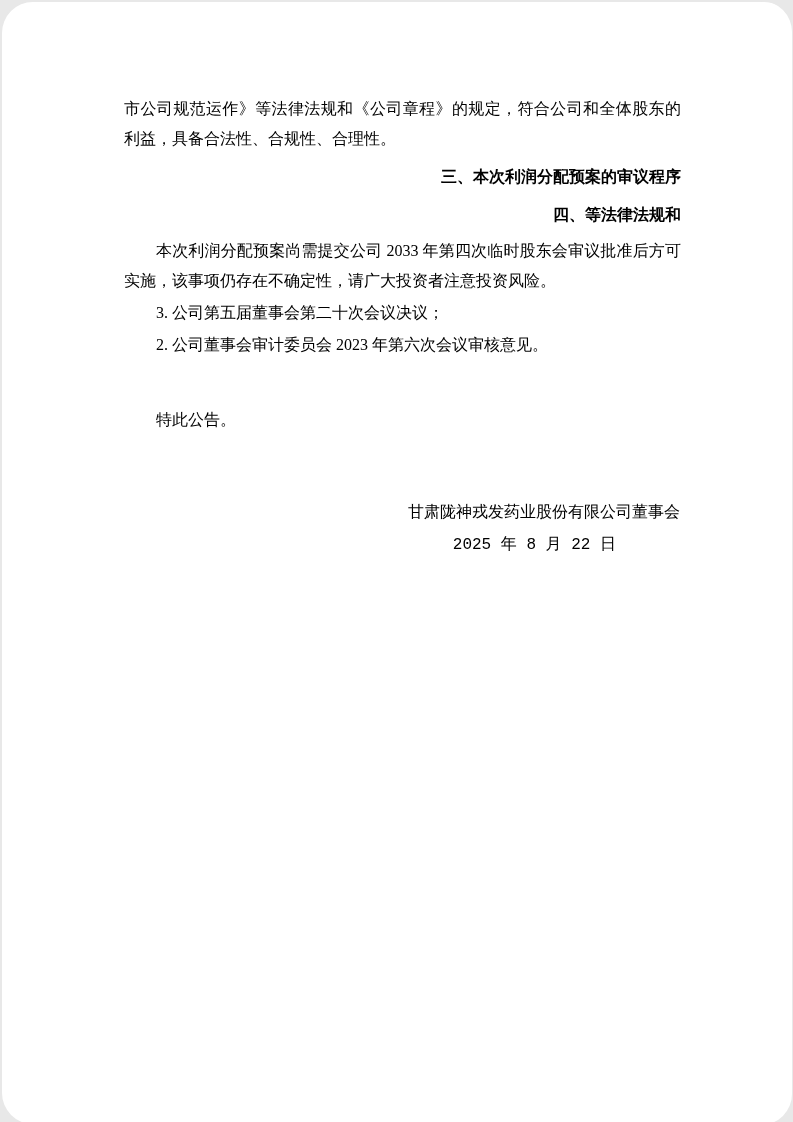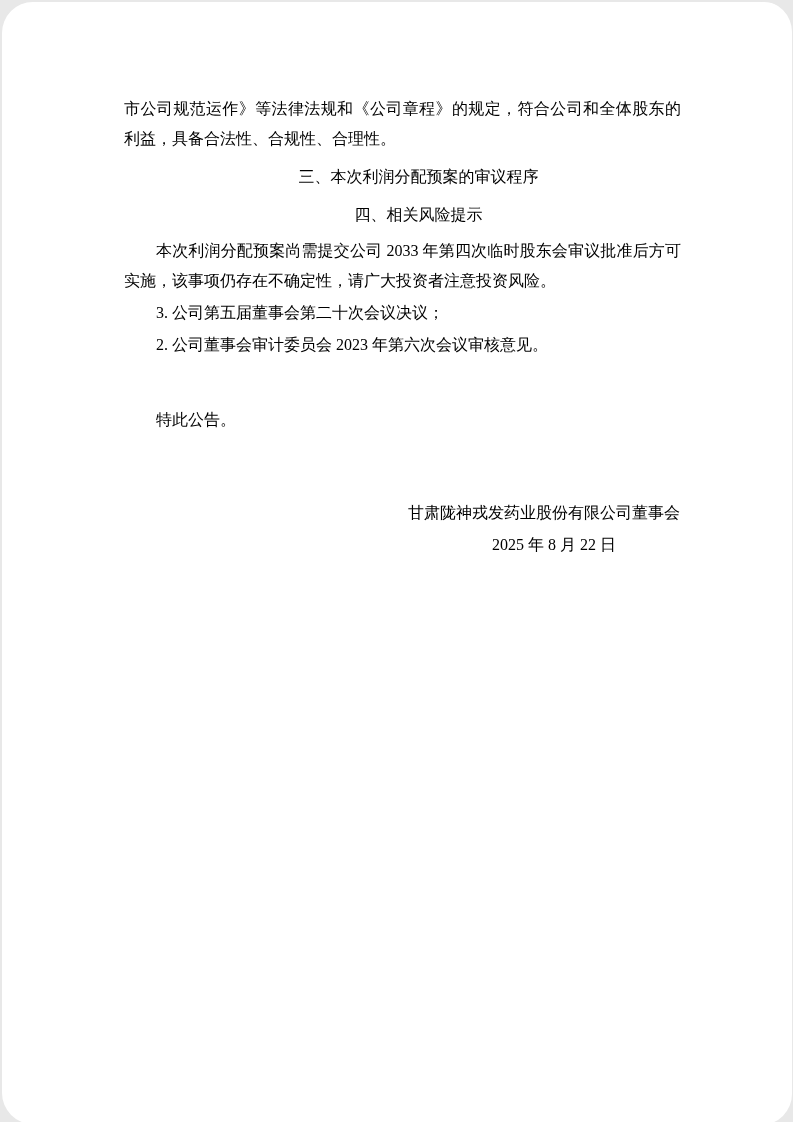--- a/index.html
+++ b/index.html
@@ -19,28 +19,28 @@
     left: 120px;
     top: 90px;
     width: 561px;
     font-size: 16px;
     line-height: 30px;
     text-align: justify;
   }
   .para { text-align: justify; }
   .indent { text-indent: 2em; }
   .heading {
-    font-weight: normal;
+    font-weight: bold;
     font-size: 16px;
     text-indent: 2em;
     margin: 6px 0 4px 0;
-    text-align: center;
+    text-align: right;
   }
   .closing { margin-top: 43px; }
-  .signature-block { margin-top: 60px; }
+  .signature-block { margin-top: 60px; font-family: Liberation Mono, monospace; }
   .signature-company {
     text-align: right;
     text-indent: 0;
   }
   .signature-date {
     text-align: right;
     padding-right: 65px;
     text-indent: 0;
   }
 </style>
@@ -48,21 +48,21 @@
 <body>
 
 <div class="page">
   <div class="content">
 
     <p class="para">市公司规范运作》等法律法规和《公司章程》的规定，符合公司和全体股东的利益，具备合法性、合规性、合理性。</p>
 
     <p class="heading">三、本次利润分配预案的审议程序</p>
 
 
-    <p class="heading">四、相关风险提示</p>
+    <p class="heading">四、等法律法规和</p>
 
     <p class="para indent">本次利润分配预案尚需提交公司 2033 年第四次临时股东会审议批准后方可实施，该事项仍存在不确定性，请广大投资者注意投资风险。</p>
 
 
     <p class="para indent">3. 公司第五届董事会第二十次会议决议；</p>
 
     <p class="para indent">2. 公司董事会审计委员会 2023 年第六次会议审核意见。</p>
 
     <p class="para indent closing">特此公告。</p>
 

